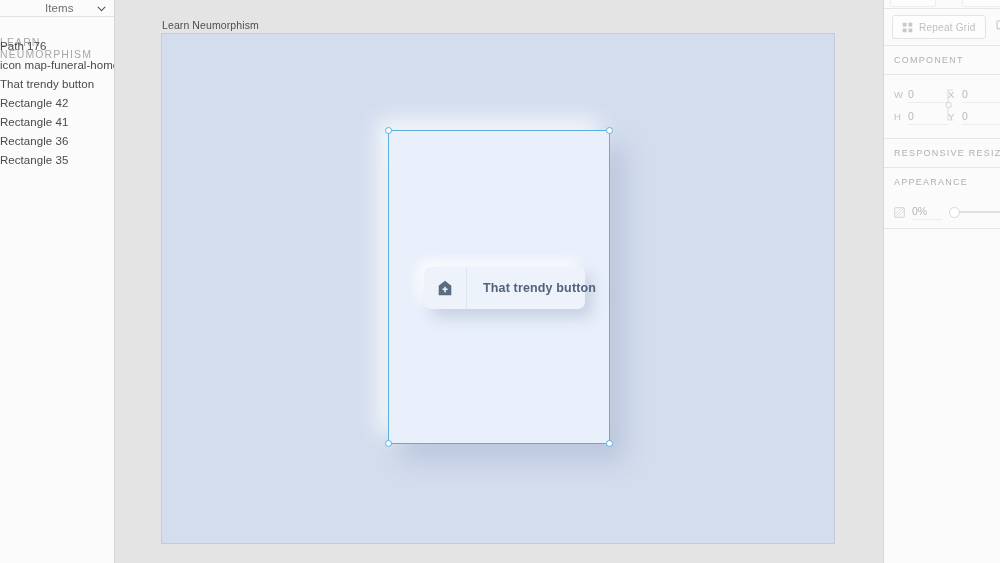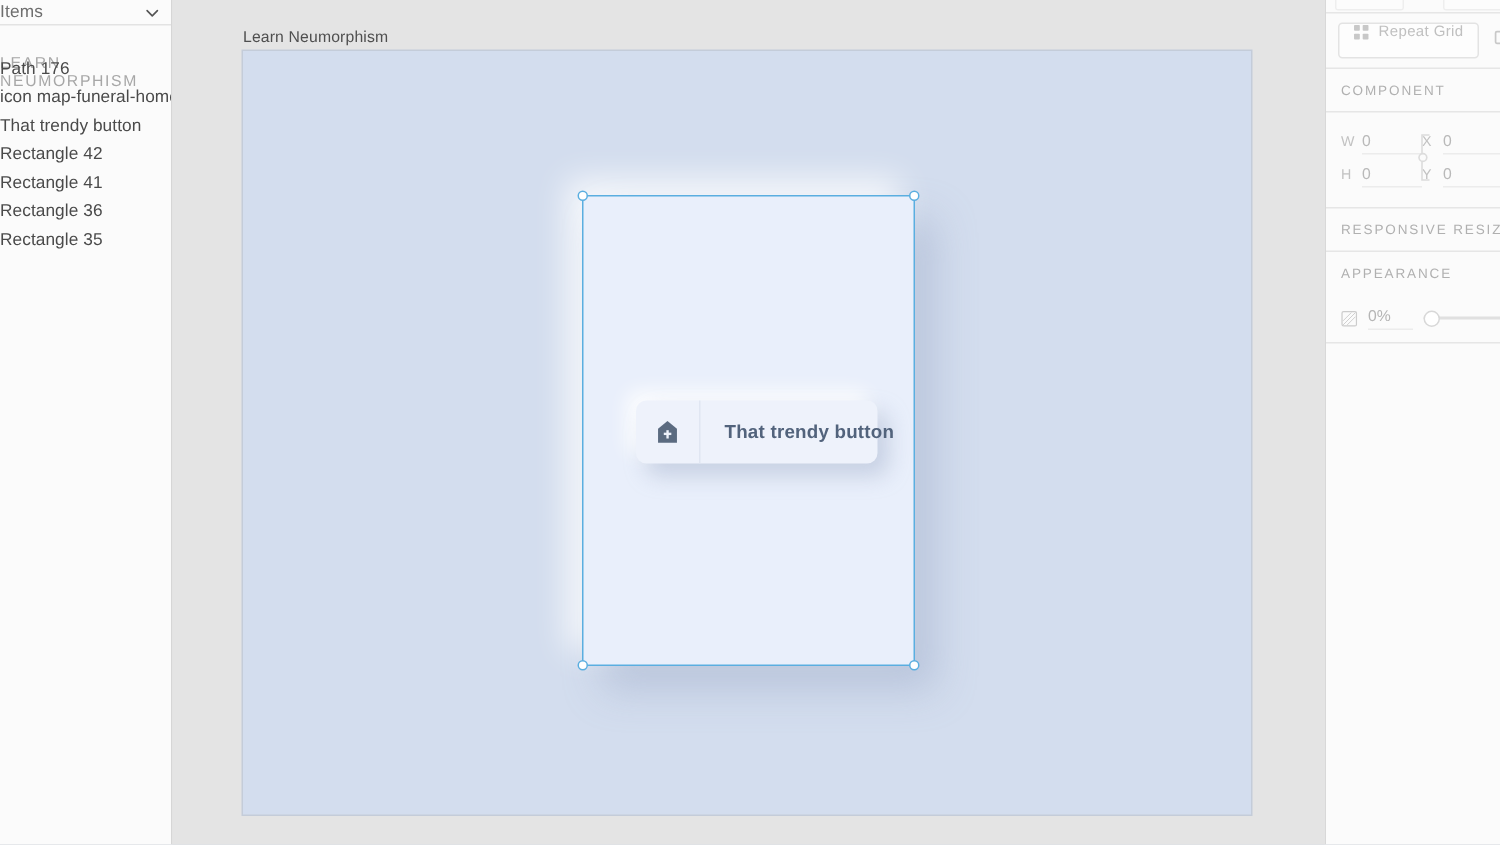--- a/index.html
+++ b/index.html
@@ -43,20 +43,21 @@
     align-items: center;
     justify-content: space-between;
     padding: 0 8px 0 24px;
     box-sizing: border-box;
     border-bottom: 1px solid #e3e3e3;
   }
   .layers-header .title {
     font-size: 11.5px;
     color: #6e6e6e;
     letter-spacing: 0.1px;
+    margin-left: 45px;
   }
   .chev {
     width: 11px;
     height: 11px;
     display: block;
     color: #555;
   }
   .group-label {
     padding: 19px 0 0 24px;
     font-size: 10.5px;
@@ -217,20 +218,21 @@
   .tool-row {
     height: 36px;
     display: flex;
     align-items: center;
     padding: 0 8px;
     box-sizing: border-box;
     gap: 10px;
   }
   .repeat-grid-btn {
     display: flex;
+    align-items: center;
     gap: 6px;
     height: 22px;
     padding: 0 9px;
     border: 1px solid #e3e3e3;
     border-radius: 3px;
     background: #fdfdfd;
     color: #c0c0c0;
     font-size: 10px;
     letter-spacing: 0.25px;
     white-space: nowrap;

